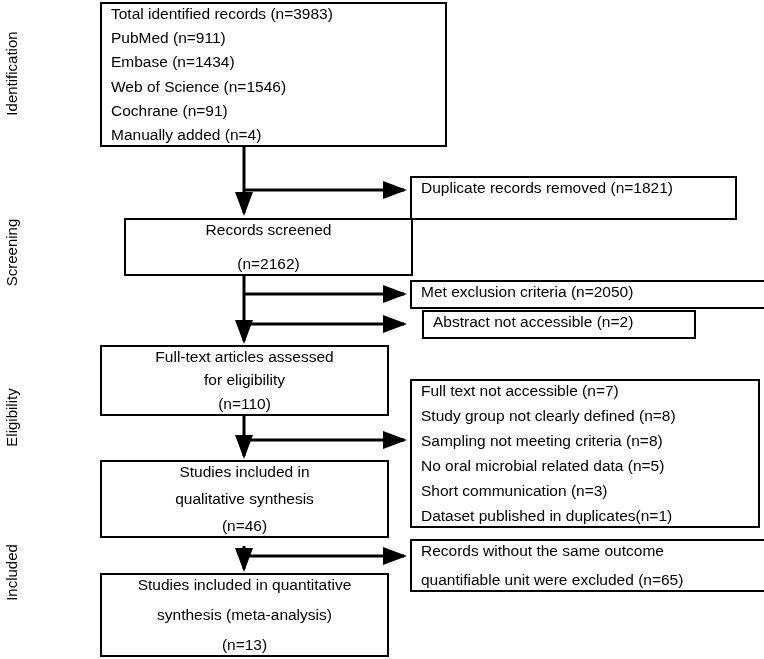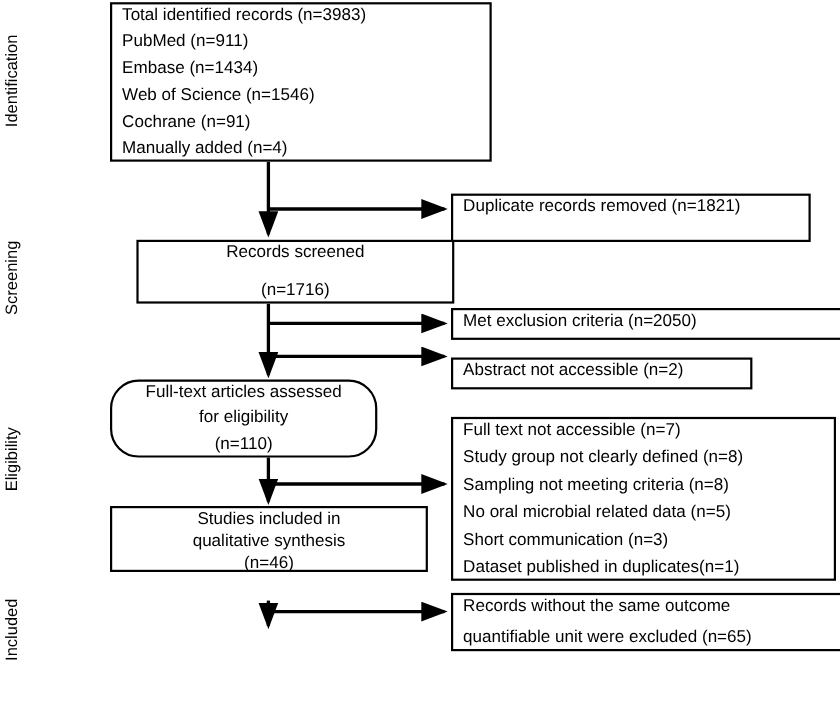--- a/index.html
+++ b/index.html
@@ -95,45 +95,50 @@
     <div class="line pad-l">Total identified records (n=3983)</div>
     <div class="line pad-l">PubMed (n=911)</div>
     <div class="line pad-l">Embase (n=1434)</div>
     <div class="line pad-l">Web of Science (n=1546)</div>
     <div class="line pad-l">Cochrane (n=91)</div>
     <div class="line pad-l">Manually added (n=4)</div>
   </div>
 
   <div class="box center" style="left:100px; top:218px; width:289px; height:58px;margin-left:24px;">
     <div class="line">Records screened</div>
-    <div class="line">(n=1716)</div>
+    <div class="line">(n=2162)</div>
   </div>
 
-  <div class="box center" style="left:100px; top:345px; width:243px; height:71px;border-radius:26px;">
+  <div class="box center" style="left:100px; top:345px; width:289px; height:71px;">
     <div class="line">Full-text articles assessed</div>
     <div class="line">for eligibility</div>
     <div class="line">(n=110)</div>
   </div>
 
-  <div class="box center" style="left:100px; top:460px; width:289px; height:60px;">
+  <div class="box center" style="left:100px; top:460px; width:289px; height:78px;">
     <div class="line">Studies included in</div>
     <div class="line">qualitative synthesis</div>
     <div class="line">(n=46)</div>
   </div>
 
+  <div class="box center" style="left:100px; top:573px; width:289px; height:84px;">
+    <div class="line">Studies included in quantitative</div>
+    <div class="line">synthesis (meta-analysis)</div>
+    <div class="line">(n=13)</div>
+  </div>
 
   <div class="box left" style="left:410px; top:176px; width:327px; height:44px;">
     <div class="line pad-l">Duplicate records removed (n=1821)</div>
   </div>
 
   <div class="box left" style="left:410px; top:280px; width:386px; height:29px;">
     <div class="line pad-l">Met exclusion criteria (n=2050)</div>
   </div>
 
-  <div class="box left" style="left:410px; top:310px; width:274px; height:29px;margin-top:15px;">
+  <div class="box left" style="left:422px; top:310px; width:274px; height:29px;">
     <div class="line pad-l">Abstract not accessible (n=2)</div>
   </div>
 
   <div class="box left" style="left:410px; top:379px; width:350px; height:149px;">
     <div class="line pad-l">Full text not accessible (n=7)</div>
     <div class="line pad-l">Study group not clearly defined (n=8)</div>
     <div class="line pad-l">Sampling not meeting criteria (n=8)</div>
     <div class="line pad-l">No oral microbial related data (n=5)</div>
     <div class="line pad-l">Short communication (n=3)</div>
     <div class="line pad-l">Dataset published in duplicates(n=1)</div>

